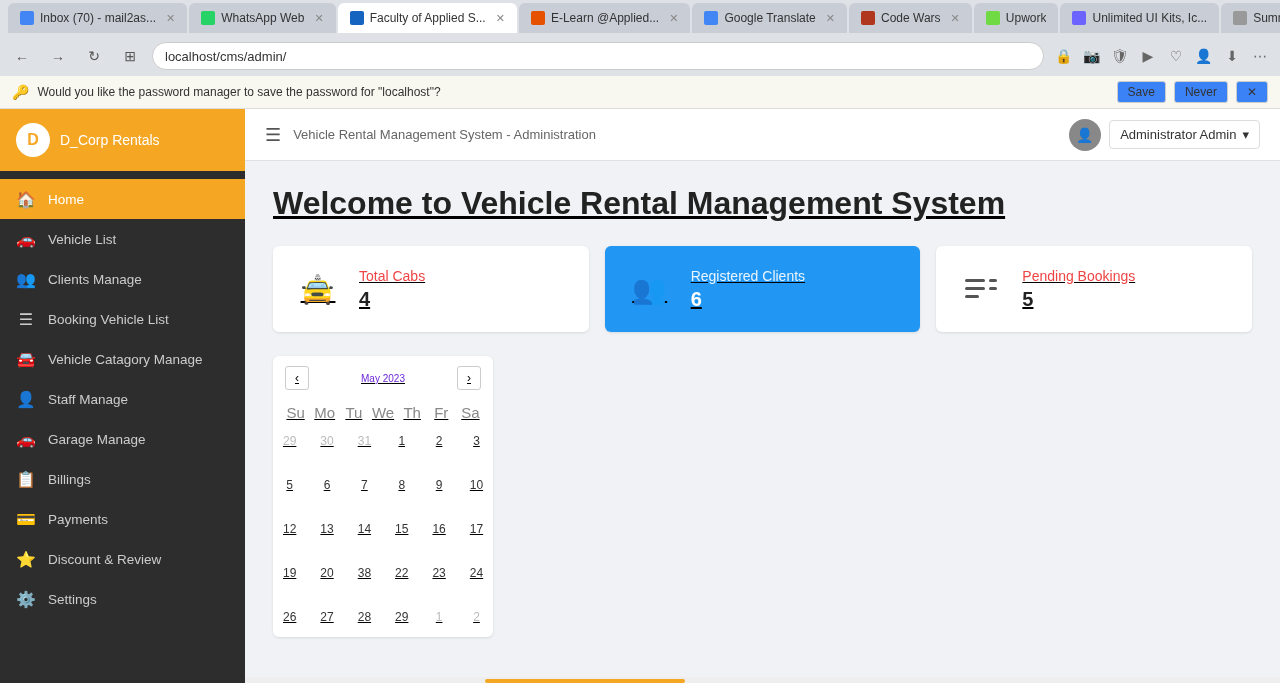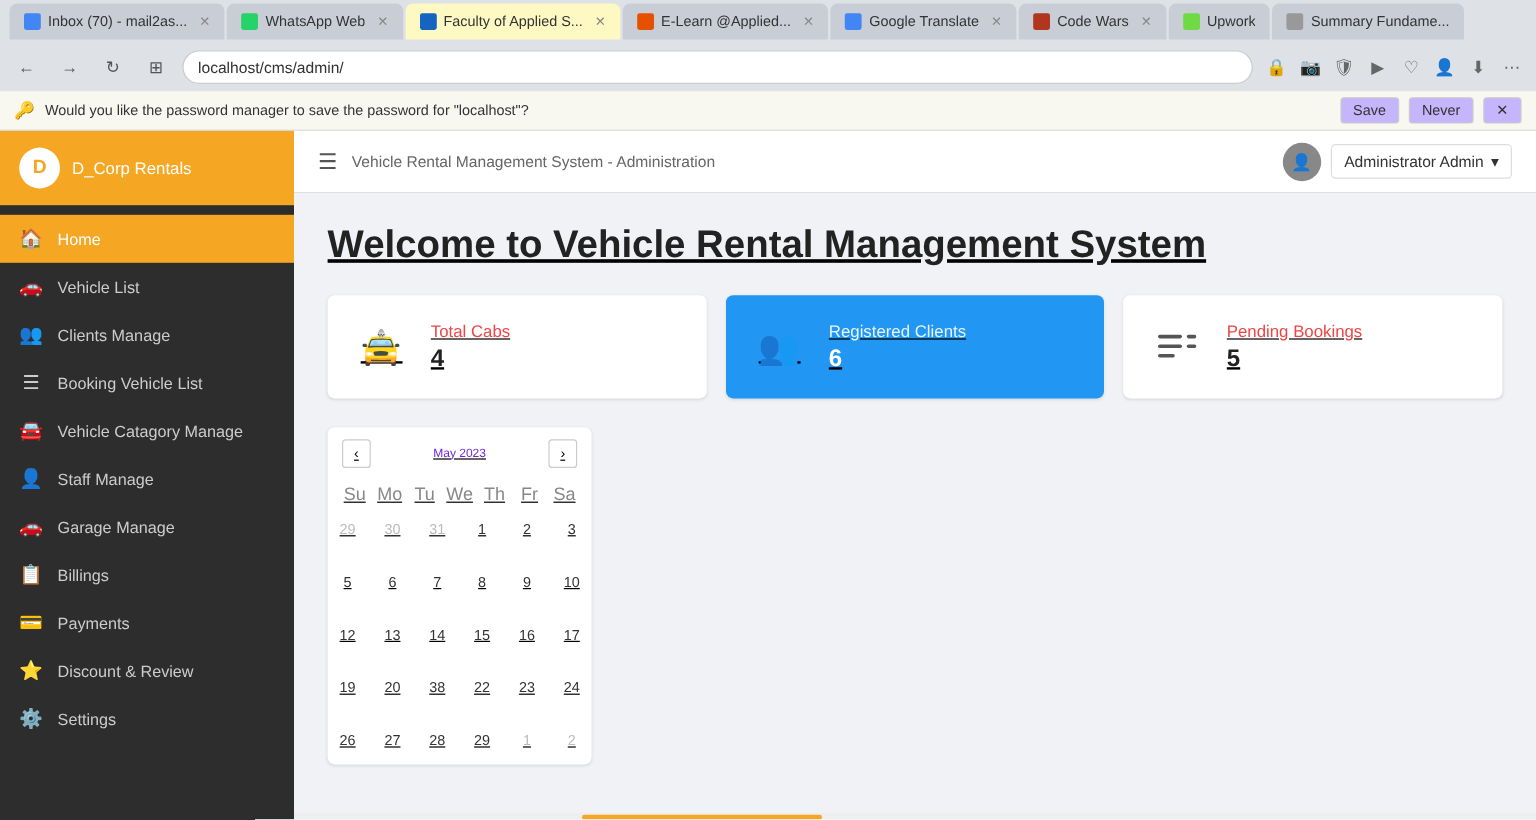--- a/index.html
+++ b/index.html
@@ -8,29 +8,29 @@
     
     .browser-chrome { background: #dee1e6; flex-shrink: 0; }
     .browser-toolbar { display: flex; align-items: center; padding: 6px 8px; gap: 8px; background: #dee1e6; }
     .nav-btn { width: 28px; height: 28px; border-radius: 50%; border: none; background: transparent; cursor: pointer; display: flex; align-items: center; justify-content: center; color: #555; font-size: 14px; }
     .address-bar { flex: 1; height: 28px; background: white; border-radius: 14px; display: flex; align-items: center; padding: 0 12px; font-size: 13px; color: #333; border: 1px solid #ccc; }
     .browser-actions { display: flex; gap: 4px; align-items: center; }
     .browser-action-btn { width: 24px; height: 24px; background: transparent; border: none; cursor: pointer; color: #666; display: flex; align-items: center; justify-content: center; font-size: 14px; }
 
     .tabs-bar { display: flex; align-items: center; background: #dee1e6; padding: 0 8px; height: 36px; overflow: hidden; }
     .tab { display: flex; align-items: center; gap: 6px; padding: 0 12px; height: 30px; background: #c8cdd6; border-radius: 6px 6px 0 0; font-size: 12px; color: #333; cursor: pointer; max-width: 180px; flex-shrink: 0; margin-right: 2px; }
-    .tab.active { background: #fef9c3; }
+    .tab.active { background: #ffffff; }
     .tab-favicon { width: 14px; height: 14px; border-radius: 2px; background: #888; display: inline-block; }
     .tab-label { overflow: hidden; text-overflow: ellipsis; white-space: nowrap; }
     .tab-close { margin-left: 4px; color: #888; font-size: 11px; }
 
     .password-bar { background: #f8f8f0; border-bottom: 1px solid #ddd; padding: 5px 12px; display: flex; align-items: center; gap: 8px; font-size: 12px; color: #333; }
     .password-bar-icon { color: #666; font-size: 14px; }
     .password-bar-text { flex: 1; }
-    .password-bar-btn { padding: 3px 10px; border: 1px solid #ccc; border-radius: 3px; background: #c4b5fd; cursor: pointer; font-size: 12px; color: #333; }
+    .password-bar-btn { padding: 3px 10px; border: 1px solid #ccc; border-radius: 3px; background: #3b82f6; cursor: pointer; font-size: 12px; color: #333; }
 
     
     .app { display: flex; flex: 1; overflow: hidden; }
 
     
     .sidebar { width: 245px; background: #2d2d2d; flex-shrink: 0; display: flex; flex-direction: column; overflow: hidden; }
     .sidebar-brand { background: #f5a623; padding: 14px 16px; display: flex; align-items: center; gap: 10px; }
     .brand-logo { width: 34px; height: 34px; border-radius: 50%; background: white; display: flex; align-items: center; justify-content: center; font-size: 16px; color: #f5a623; font-weight: bold; }
     .brand-name { color: white; font-size: 14px; font-weight: 400; }
 
@@ -119,20 +119,24 @@
     <div class="tab">
       <span class="tab-favicon" style="background:#b1361e;"></span>
       <span class="tab-label">Code Wars</span>
       <span class="tab-close">✕</span>
     </div>
     <div class="tab">
       <span class="tab-favicon" style="background:#6fda44;"></span>
       <span class="tab-label">Upwork</span>
     </div>
     <div class="tab">
+      <span class="tab-favicon" style="background:#6c63ff;"></span>
+      <span class="tab-label">Unlimited UI Kits, Ic...</span>
+    </div>
+    <div class="tab">
       <span class="tab-favicon" style="background:#999;"></span>
       <span class="tab-label">Summary Fundame...</span>
     </div>
   </div>
   <div class="browser-toolbar">
     <button class="nav-btn">←</button>
     <button class="nav-btn">→</button>
     <button class="nav-btn">↻</button>
     <button class="nav-btn">⊞</button>
     <div class="address-bar">

